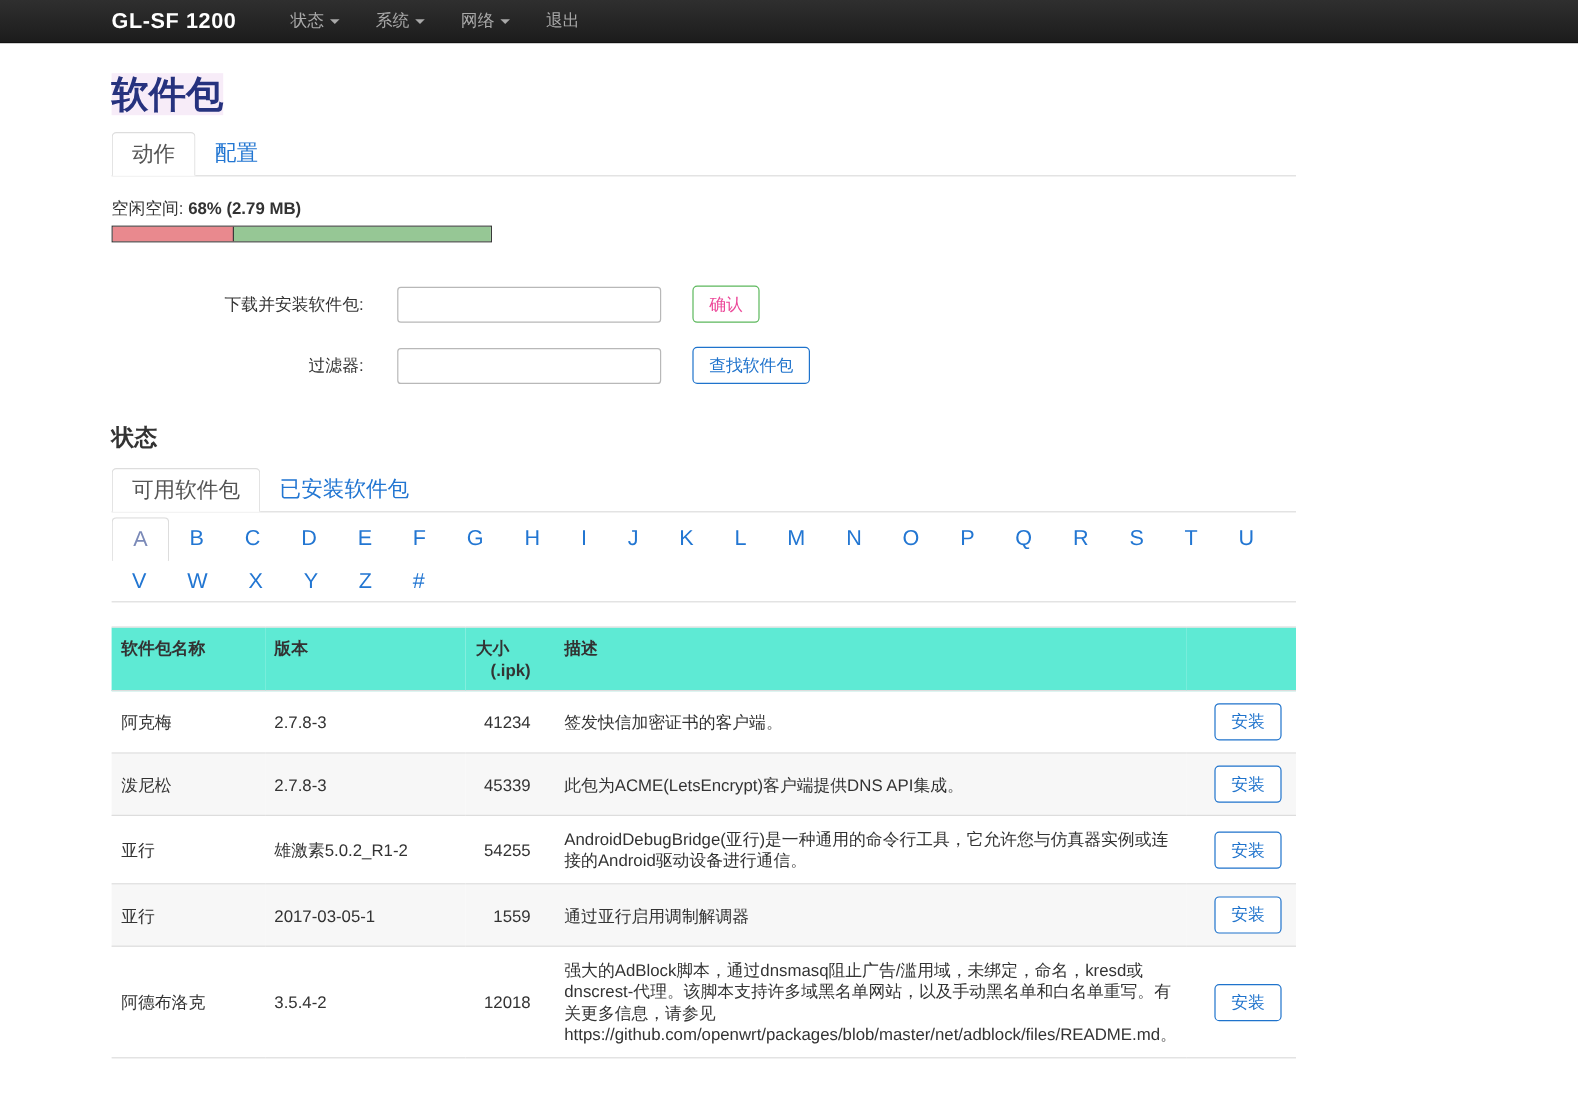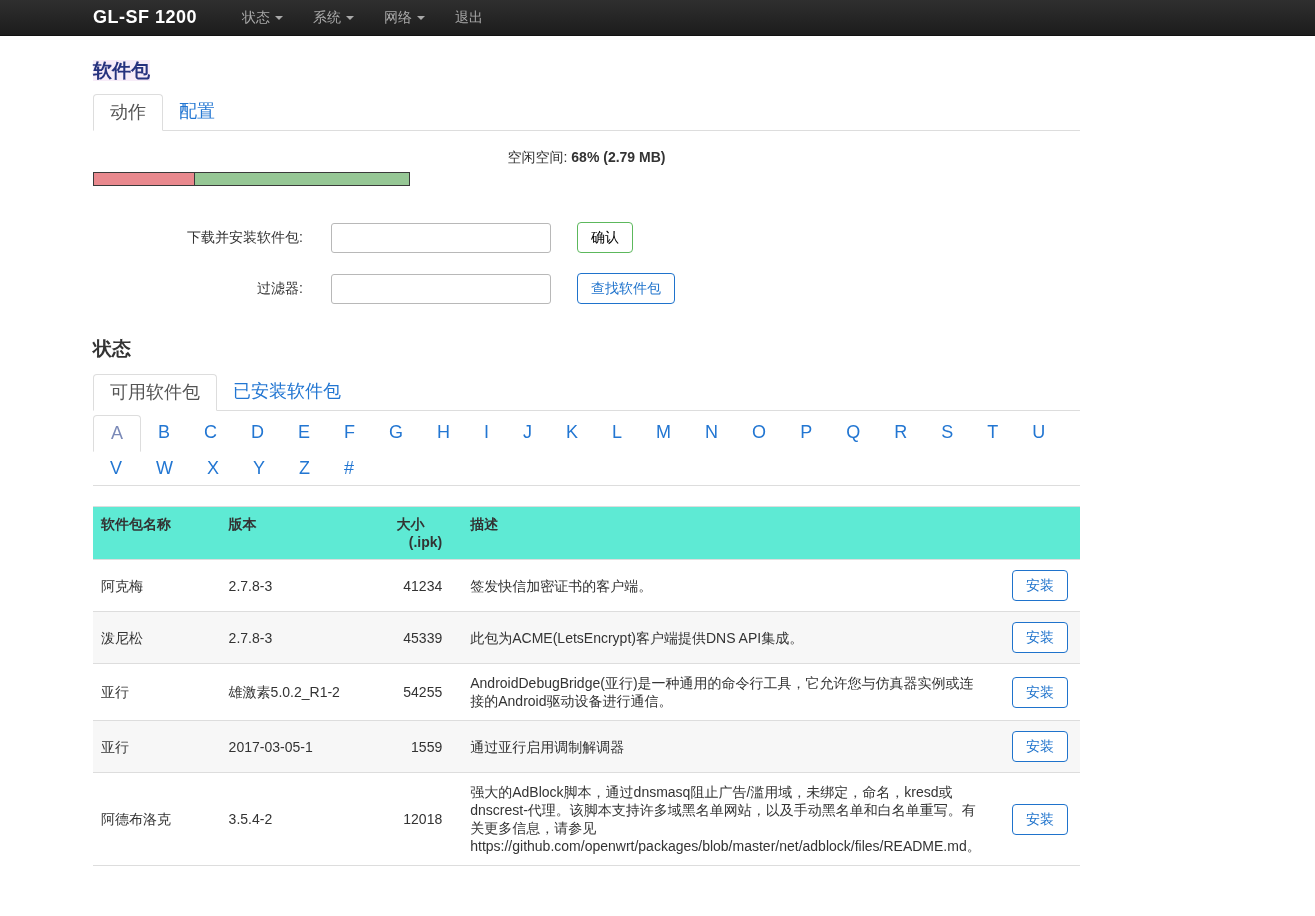--- a/index.html
+++ b/index.html
@@ -29,41 +29,41 @@
   .caret {
     display: inline-block; margin-left: 5px;
     width: 0; height: 0;
     border-left: 4px solid transparent; border-right: 4px solid transparent;
     border-top: 4px solid #a9a9a9;
   }
 
   
   .container { width: 987px; margin-left: 93px; }
 
-  h2.page-title { margin: 22px 0 10px; font-size: 19px; font-weight: bold; color: #26327e; }
+  h2.page-title { margin: 22px 0 10px; font-size: 31px; font-weight: bold; color: #26327e; }
   h2.page-title .hl { background: #f7ecf8; }
 
   h3.section-title { margin: 32px 0 12px; font-size: 19px; font-weight: bold; color: #333; }
 
   
   .nav-tabs { display: flex; flex-wrap: wrap; border-bottom: 1px solid #ddd; }
   .nav-tabs .tab {
     padding: 9px 16px; font-size: 18px; margin-bottom: -1px;
     cursor: pointer; text-decoration: none; line-height: 17px;
   }
   .nav-tabs .tab.active {
     background: #fff; color: #555;
     border: 1px solid #ddd; border-bottom-color: #fff;
     border-radius: 4px 4px 0 0;
   }
   .nav-tabs .tab.link { color: #2276d2; }
 
   
   .free-space { margin-top: 18px; }
-  .free-space .line { font-size: 14px; text-align: center; }
+  .free-space .line { font-size: 14px; }
   .free-space .value { font-weight: bold; }
   .progress {
     margin-top: 5px; width: 317px; height: 14px;
     border: 1px solid #3a3a3a; display: flex; background: #fff;
   }
   .progress .used { background: #e9898e; border-right: 1px solid #3a3a3a; height: 100%; }
   .progress .free { background: #96c795; height: 100%; }
 
   
   .pkg-form { margin-top: 36px; }
@@ -73,21 +73,21 @@
     font-size: 14px; color: #333;
   }
   .text-input {
     width: 220px; height: 30px; border: 1px solid #b8b8b8; border-radius: 3px;
     padding: 0 6px; font-size: 14px; font-family: inherit; color: #333;
   }
   .btn {
     margin-left: 8px; padding: 6px 13px; font-size: 14px; font-family: inherit;
     background: #fff; border-radius: 4px; cursor: pointer; line-height: 17px;
   }
-  .btn-green { color: #000000; border: 1px solid #5cb85c; }
+  .btn-green { color: #ec4899; border: 1px solid #5cb85c; }
   .btn-blue  { color: #1f73cc; border: 1px solid #1f73cc; }
 
   
   .alphabet { margin-top: 4px; }
   .alphabet .tab { padding: 9px 17px; }
 
   
   table.pkg-table { width: 100%; border-collapse: collapse; margin-top: 20px; font-size: 14px; }
   .pkg-table th {
     background: #5eead4; text-align: left; font-weight: bold; color: #333;

